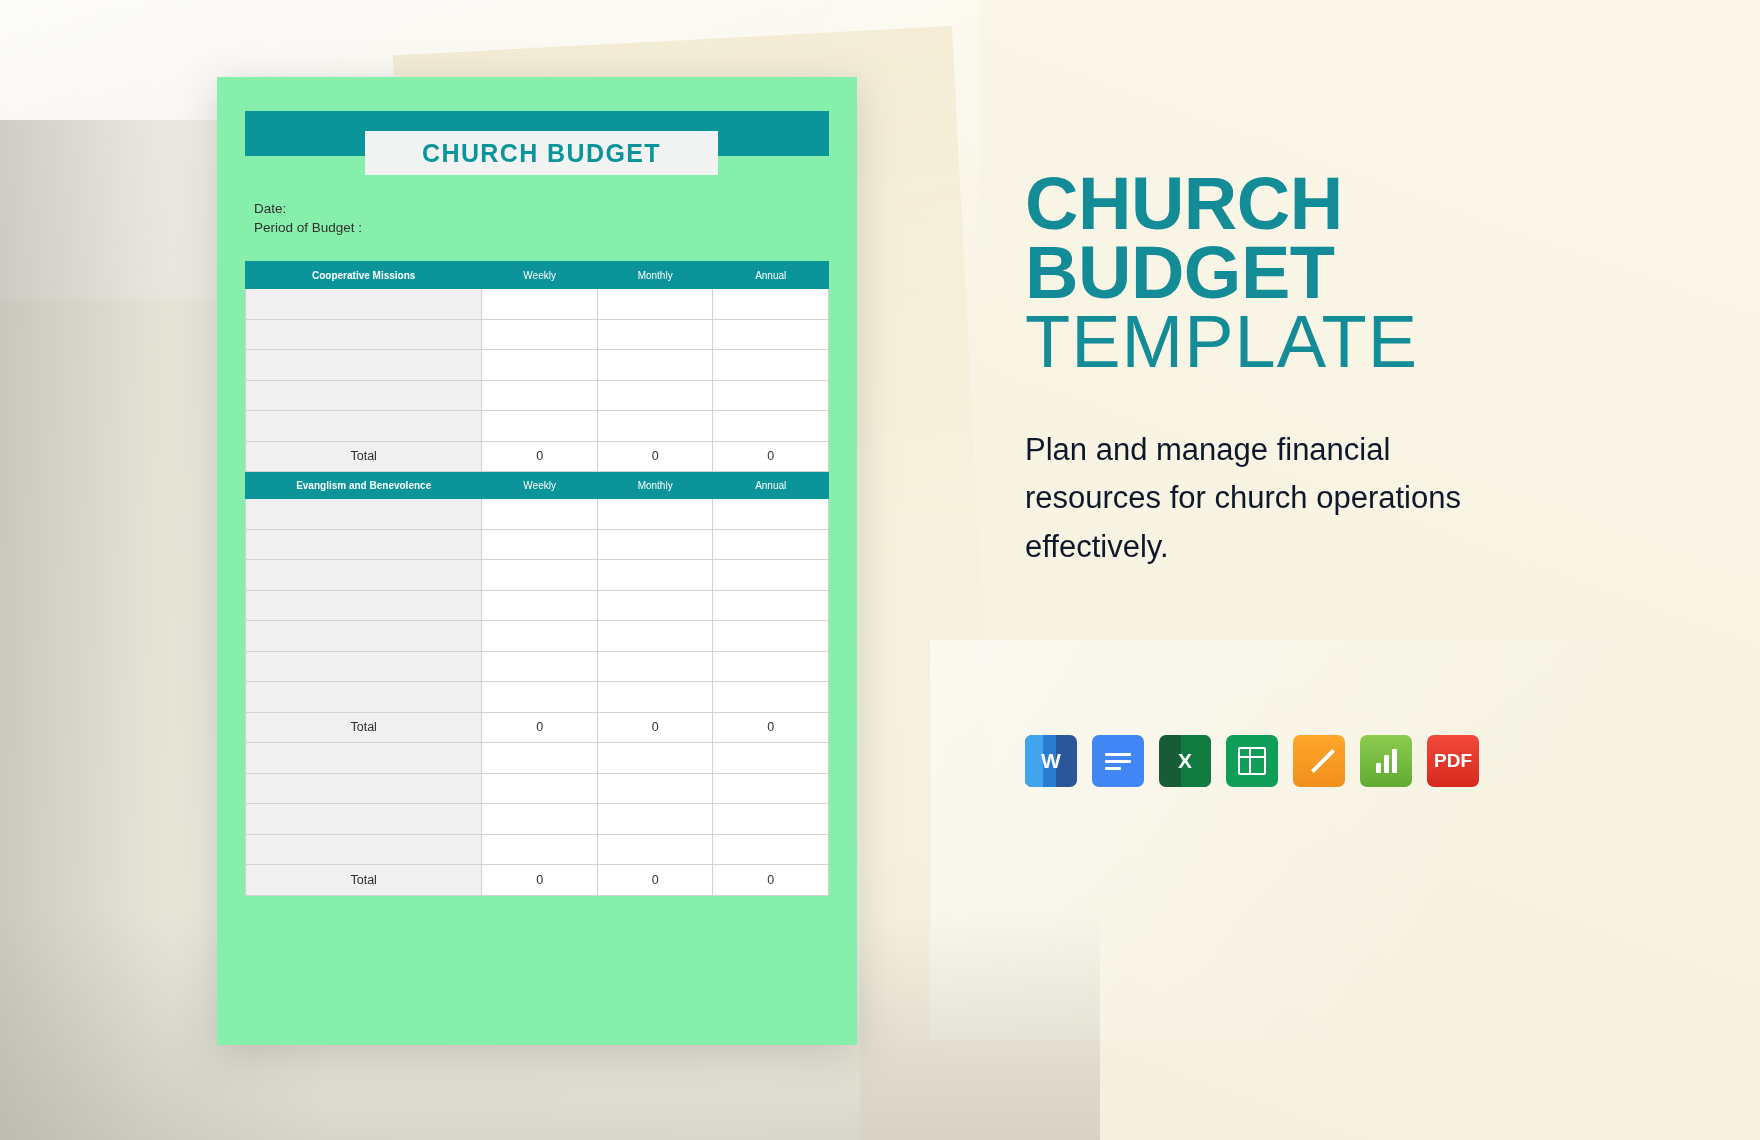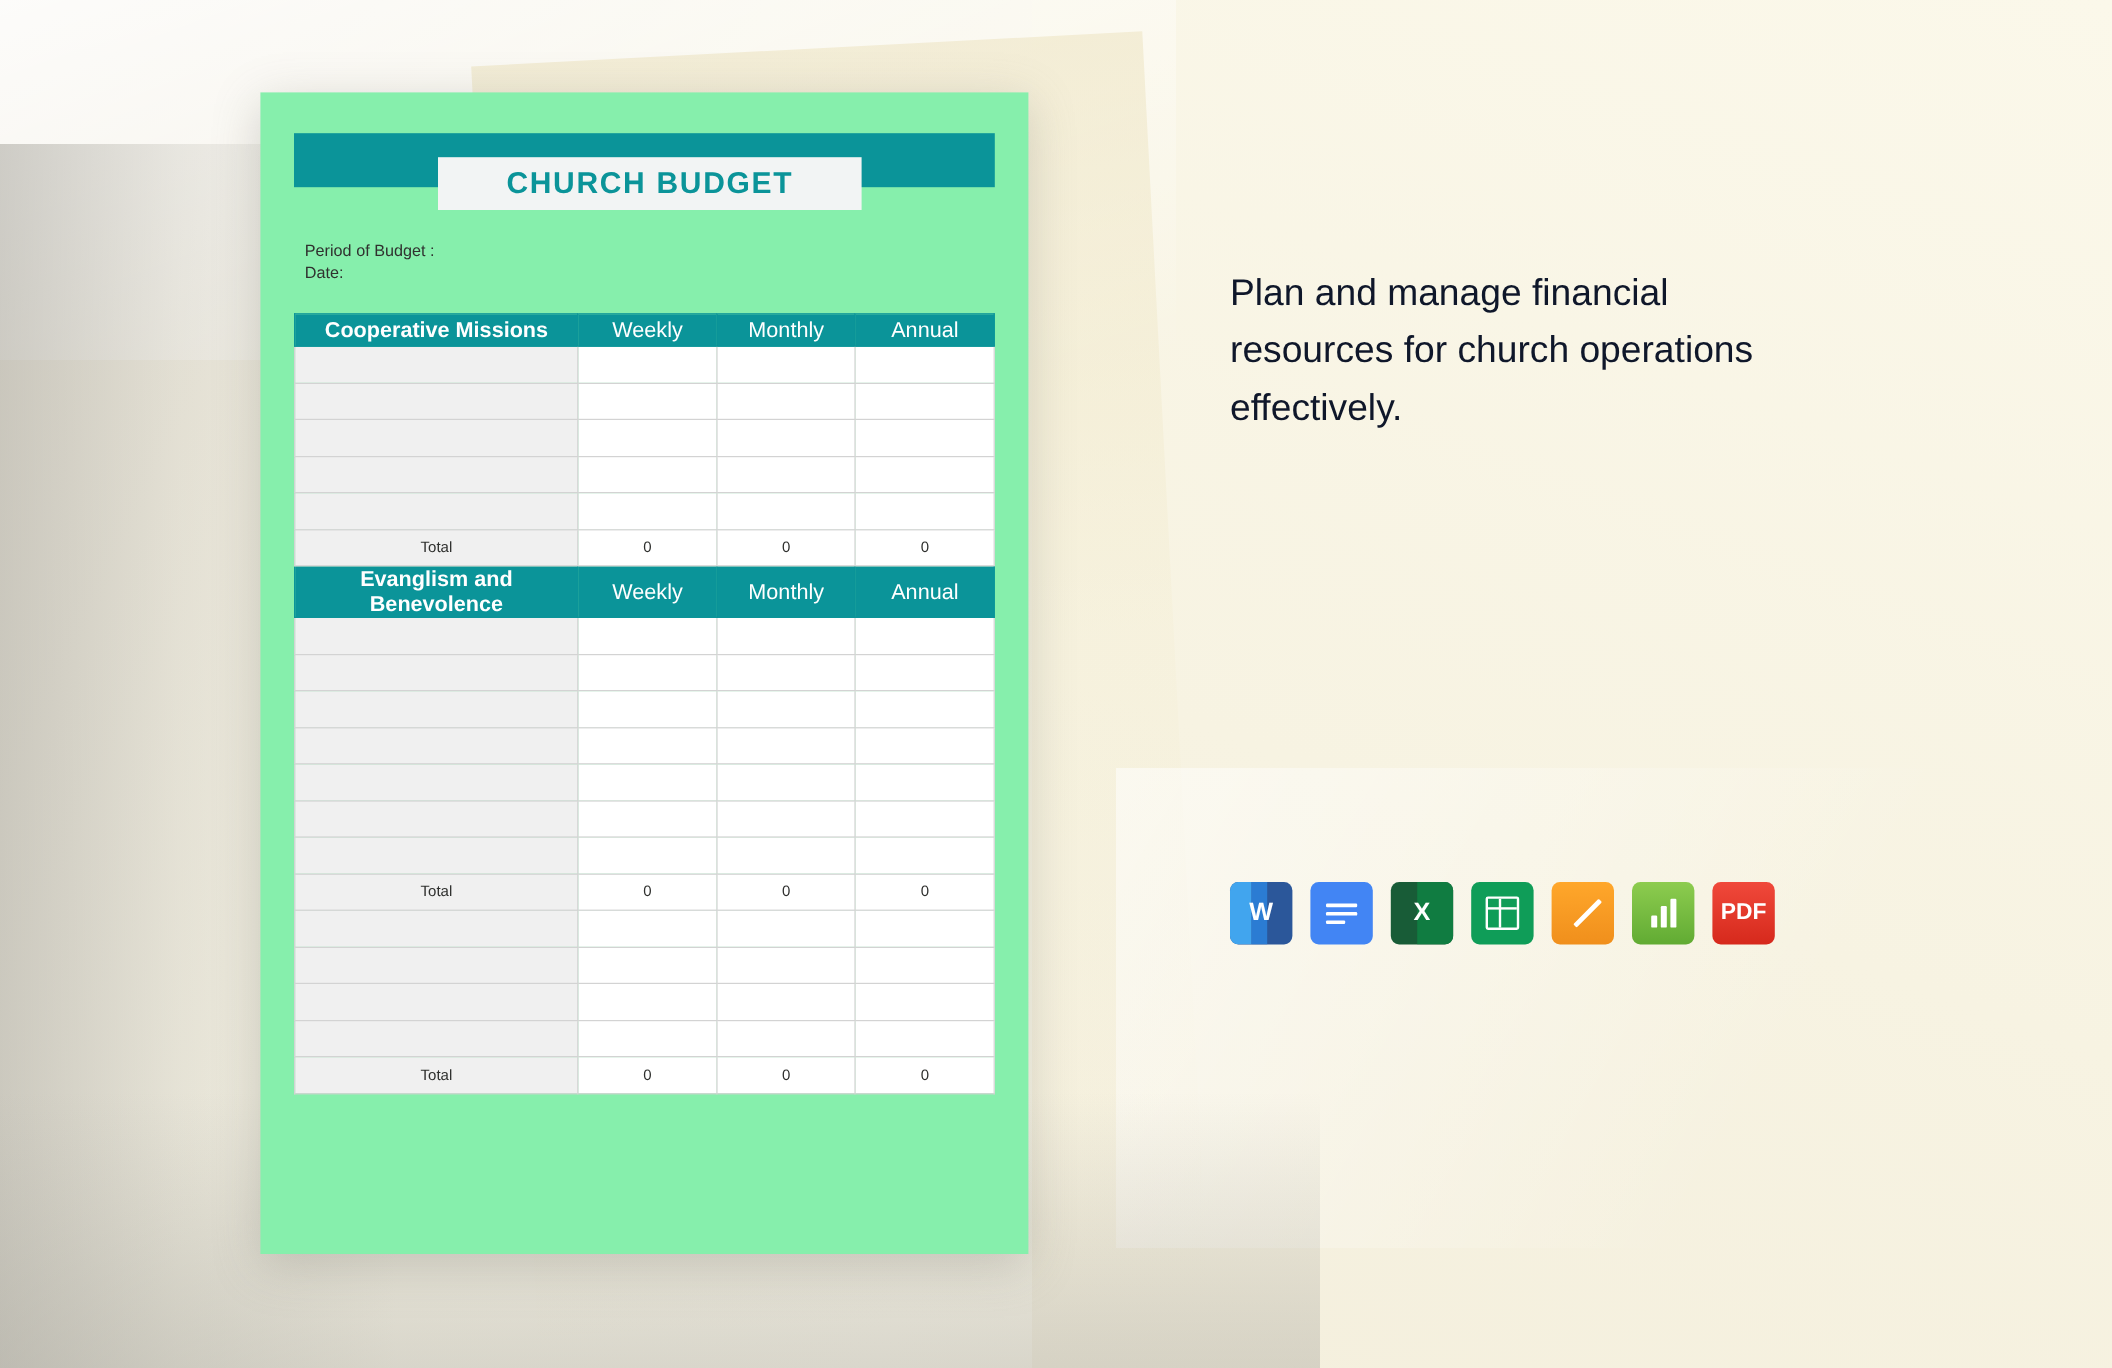--- a/index.html
+++ b/index.html
@@ -126,21 +126,21 @@
     font-size: 12.5px;
     color: #2e2f2d;
     text-align: center;
     padding: 0;
   }
   tr.section-head th {
     background: #0b9499;
     color: #ffffff;
     font-weight: bold;
     border: 1px solid #0b9499;
-    font-size: 18px;
+    font-size: 10px;
     height: 26px;
   }
   tr.section-head th.period {
     font-weight: normal;
   }
   td.label-cell {
     background: #f0f0f0;
   }
   td.blank-cell {
     background: #ffffff;
@@ -266,22 +266,22 @@
 
 <div class="sheet">
   <div class="sheet-inner">
 
     <div class="title-band"></div>
     <div class="title-plate">
       <span class="title-plate-text">CHURCH BUDGET</span>
     </div>
 
     <div class="meta">
+      <div>Date:</div>
       <div>Period of Budget :</div>
-      <div>Date:</div>
     </div>
 
     <table class="budget">
       <colgroup>
         <col class="c-name">
           <col class="c-num">
           <col class="c-num">
           <col class="c-num">
       </colgroup>
       <tbody id="table-body">
@@ -411,20 +411,25 @@
             <td class="total-num">0</td>
             <td class="total-num">0</td>
           </tr>
         </tbody>
     </table>
 
   </div>
 </div>
 
 <div class="promo">
+  <h1>
+    <span>CHURCH</span><br>
+    <span>BUDGET</span><br>
+    <span class="light">TEMPLATE</span>
+  </h1>
   <p class="desc">Plan and manage financial resources for church operations effectively.</p>
 </div>
 
 <div class="formats">
   <div class="fmt fmt-word">
     <span class="panel"></span>
       <span class="panel2"></span>
     <span class="glyph">W</span>
   </div>
   <div class="fmt fmt-gdoc">

